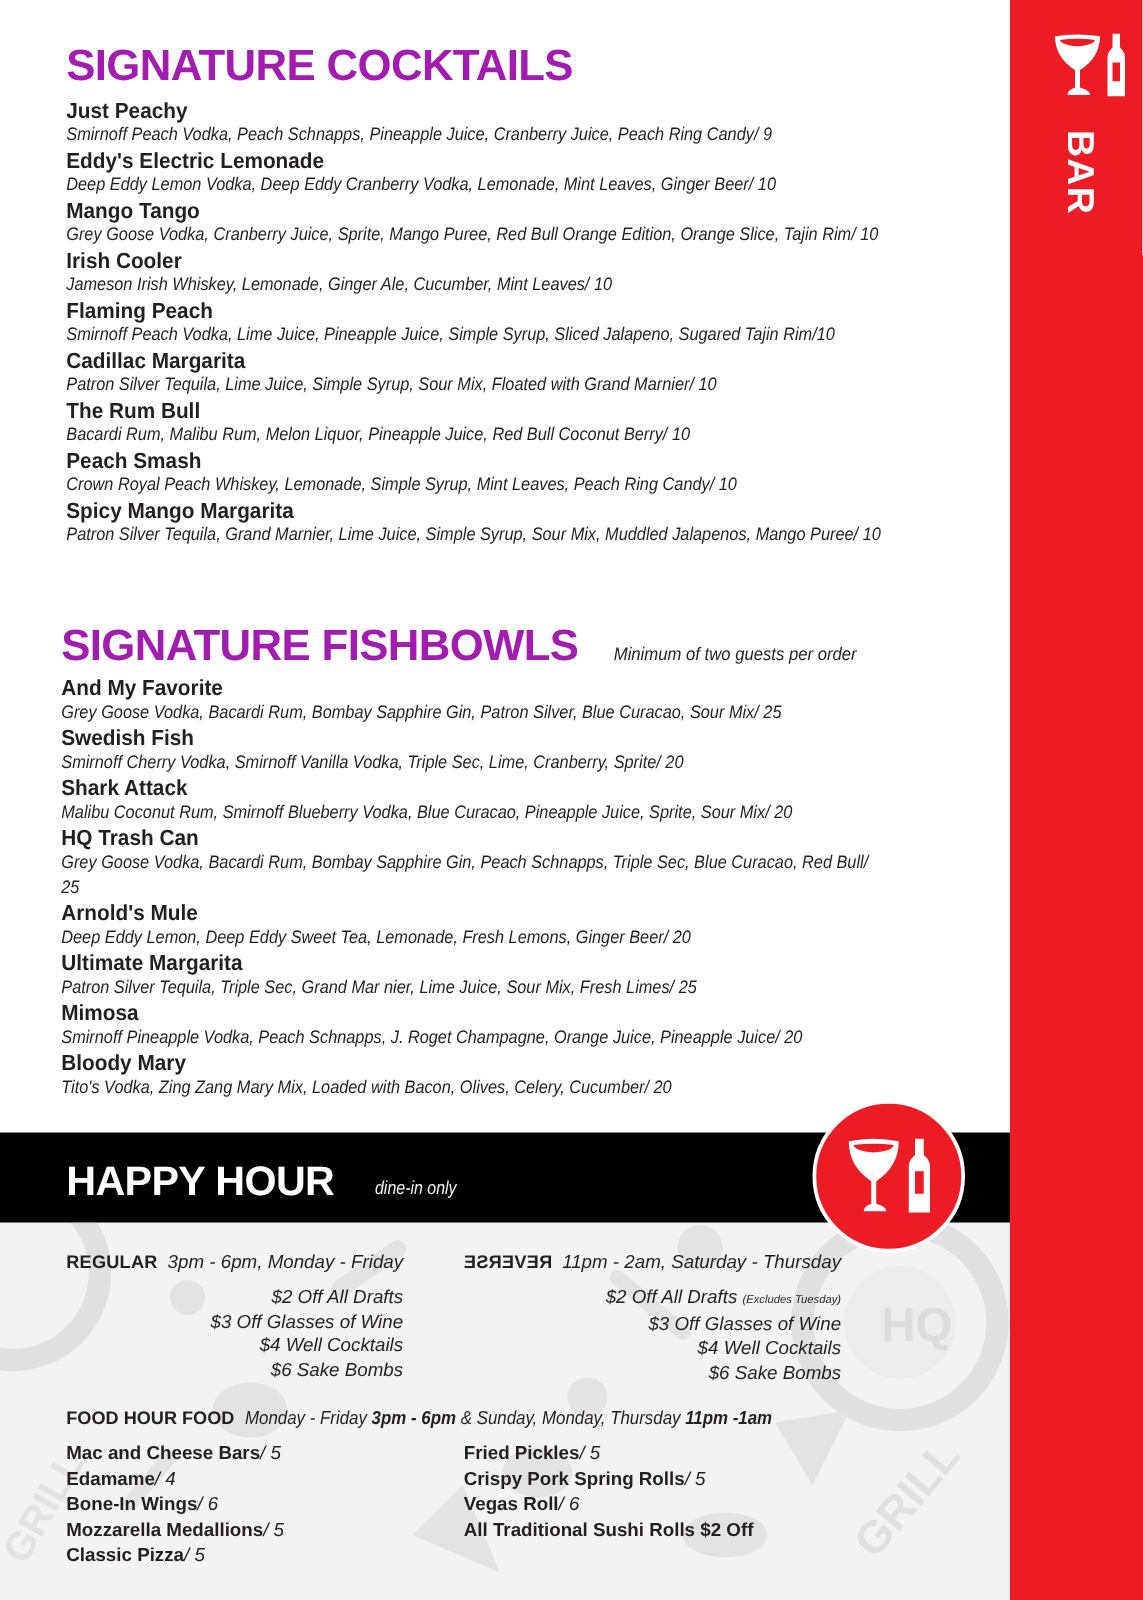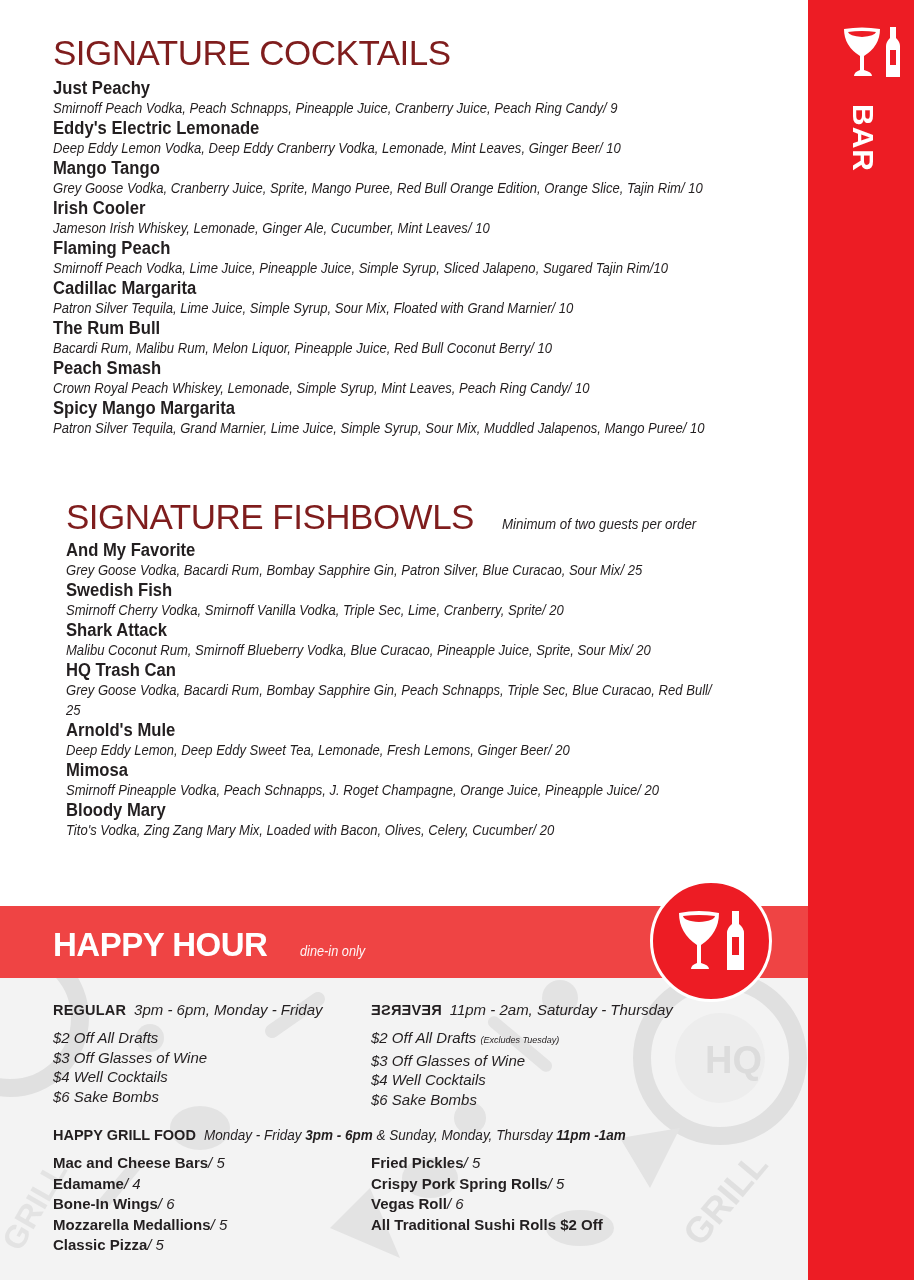--- a/index.html
+++ b/index.html
@@ -4,45 +4,45 @@
 <style>
   * { box-sizing: border-box; margin: 0; padding: 0; }
   html, body { width: 914px; height: 1280px; overflow: hidden; background: #ffffff; }
   body { position: relative; font-family: "Liberation Sans", sans-serif; color: #231f20; }
 
   .side-strip { position: absolute; left: 808px; top: 0; width: 106px; height: 1280px; background: #ed1c24; }
   .side-icon { position: absolute; left: 34px; top: 26px; width: 62px; height: 54px; }
   .side-label { position: absolute; left: 42px; top: 104px; color: #fff; font-weight: 700; font-size: 30px; letter-spacing: 1px; transform-origin: left top; transform: rotate(90deg) translate(0, -30px); white-space: nowrap; font-family: "Liberation Sans", sans-serif; }
 
   .main { position: absolute; left: 53px; top: 34px; width: 750px; }
-  .section-title { color: #7f1d1d; font-weight: 400; font-size: 35px; letter-spacing: -0.5px; line-height: 38px; transform: scaleX(1.0); }
+  .section-title { color: #a21caf; font-weight: 700; font-size: 35px; letter-spacing: -0.5px; line-height: 38px; transform: scaleX(1.0); }
   .section-head { display: flex; align-items: baseline; }
   .section-note { font-style: italic; font-size: 14.5px; margin-left: 28px; color: #231f20; transform: scaleX(0.92); transform-origin: left; }
   .item { margin: 0; }
   .item-name { font-weight: 700; font-size: 17.5px; line-height: 20px; transform: scaleX(0.95); transform-origin: left; white-space: nowrap; }
   .item-desc { font-style: italic; font-size: 14.5px; line-height: 20px; transform: scaleX(0.9); transform-origin: left; white-space: nowrap; color: #231f20; }
   .item-desc.wrap { white-space: normal; width: 740px; }
 
-  .fish-section { position: absolute; left: 66px; top: 498px; width: 750px; }
-
-  .hh-band { position: absolute; left: 0; top: 906px; width: 808px; height: 72px; background: #ef4444; }
+  .fish-section { position: absolute; left: 49px; top: 498px; width: 750px; }
+
+  .hh-band { position: absolute; left: 0; top: 906px; width: 808px; height: 72px; background: #000000; }
   .hh-title { position: absolute; left: 53px; top: 20px; color: #fff; font-weight: 700; font-size: 33px; letter-spacing: -0.5px; line-height: 38px; }
   .hh-sub { position: absolute; left: 300px; top: 36px; color: #fff; font-style: italic; font-size: 15px; transform: scaleX(0.85); transform-origin: left; opacity: 0.95; }
   .hh-circle { position: absolute; left: 650px; top: 880px; width: 122px; height: 122px; border-radius: 50%; background: #ed1c24; border: 3px solid #fff; }
   .hh-circle svg { position: absolute; left: 24px; top: 26px; }
 
   .hh-area { position: absolute; left: 0; top: 978px; width: 808px; height: 302px; background: #f3f3f3; overflow: hidden; }
   .bg-pattern { position: absolute; inset: 0; }
 
   .hh-col { position: absolute; top: 1000px; }
   .hh-col-head { font-size: 15px; line-height: 20px; white-space: nowrap; }
   .hh-col-head .lbl { font-weight: 700; letter-spacing: 0.2px; font-size: 14.5px; }
   .hh-col-head .time { font-style: italic; margin-left: 8px; font-size: 15px; }
   .hh-list { margin-top: 8px; }
-  .hh-list div { font-style: italic; font-size: 15px; line-height: 19.5px; white-space: nowrap; }
+  .hh-list div { font-style: italic; font-size: 15px; line-height: 19.5px; white-space: nowrap; text-align: right; }
   .hh-list .small { font-size: 9px; font-style: italic; }
   .mirror { display: inline-block; }
 
   .food-head { position: absolute; left: 53px; top: 1126px; font-size: 15px; white-space: nowrap; }
   .food-head .lbl { font-weight: 700; font-size: 14.5px; }
   .food-head .when { font-style: italic; margin-left: 8px; transform: scaleX(0.9); display: inline-block; transform-origin: left; }
   .food-head b { font-weight: 700; }
   .food-col { position: absolute; top: 1153px; }
   .food-col div { font-size: 15px; line-height: 20.5px; white-space: nowrap; }
   .food-col .fname { font-weight: 700; }
@@ -121,20 +121,24 @@
         <div class="item-name">Shark Attack</div>
         <div class="item-desc">Malibu Coconut Rum, Smirnoff Blueberry Vodka, Blue Curacao, Pineapple Juice, Sprite, Sour Mix/ 20</div>
       </div>
     <div class="item">
         <div class="item-name">HQ Trash Can</div>
         <div class="item-desc wrap" style="width:730px">Grey Goose Vodka, Bacardi Rum, Bombay Sapphire Gin, Peach Schnapps, Triple Sec, Blue Curacao, Red Bull/ 25</div>
       </div>
     <div class="item">
         <div class="item-name">Arnold's Mule</div>
         <div class="item-desc">Deep Eddy Lemon, Deep Eddy Sweet Tea, Lemonade, Fresh Lemons, Ginger Beer/ 20</div>
+      </div>
+    <div class="item">
+        <div class="item-name">Ultimate Margarita</div>
+        <div class="item-desc">Patron Silver Tequila, Triple Sec, Grand Mar nier, Lime Juice, Sour Mix, Fresh Limes/ 25</div>
       </div>
     <div class="item">
         <div class="item-name">Mimosa</div>
         <div class="item-desc">Smirnoff Pineapple Vodka, Peach Schnapps, J. Roget Champagne, Orange Juice, Pineapple Juice/ 20</div>
       </div>
     <div class="item">
         <div class="item-name">Bloody Mary</div>
         <div class="item-desc">Tito's Vodka, Zing Zang Mary Mix, Loaded with Bacon, Olives, Celery, Cucumber/ 20</div>
       </div>
   </div>
@@ -195,21 +199,21 @@
   </div>
   <div class="hh-list">
     <div><span>$2 Off All Drafts</span> <span class="small">(Excludes Tuesday)</span></div>
     <div>$3 Off Glasses of Wine</div>
     <div>$4 Well Cocktails</div>
     <div>$6 Sake Bombs</div>
   </div>
 </div>
 
 <div class="food-head">
-  <span class="lbl">HAPPY GRILL FOOD</span><span class="when"><span>Monday - Friday </span><b>3pm - 6pm</b><span> &amp; Sunday, Monday, Thursday </span><b>11pm -1am</b></span>
+  <span class="lbl">FOOD HOUR FOOD</span><span class="when"><span>Monday - Friday </span><b>3pm - 6pm</b><span> &amp; Sunday, Monday, Thursday </span><b>11pm -1am</b></span>
 </div>
 
 <div class="food-col" style="left:53px">
   <div><span class="fname">Mac and Cheese Bars</span><span class="fprice">/ 5</span></div>
   <div><span class="fname">Edamame</span><span class="fprice">/ 4</span></div>
   <div><span class="fname">Bone-In Wings</span><span class="fprice">/ 6</span></div>
   <div><span class="fname">Mozzarella Medallions</span><span class="fprice">/ 5</span></div>
   <div><span class="fname">Classic Pizza</span><span class="fprice">/ 5</span></div>
 </div>
 

